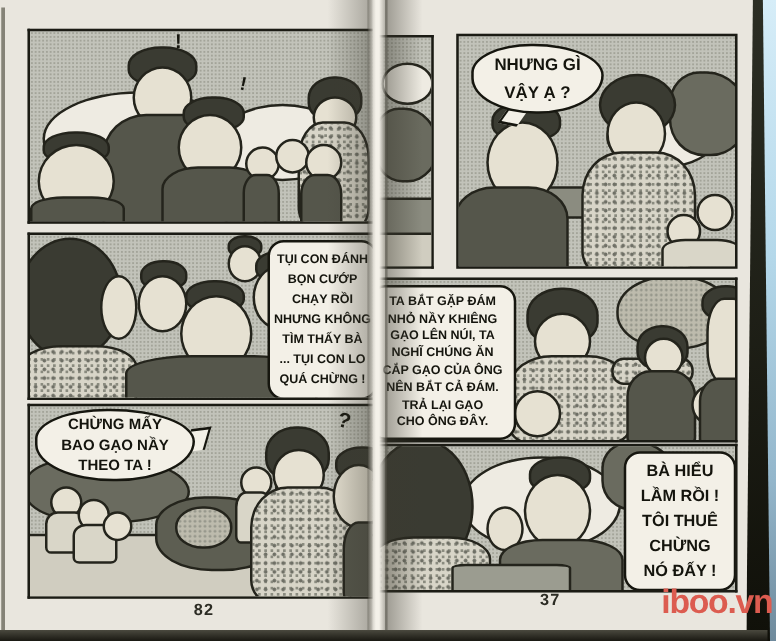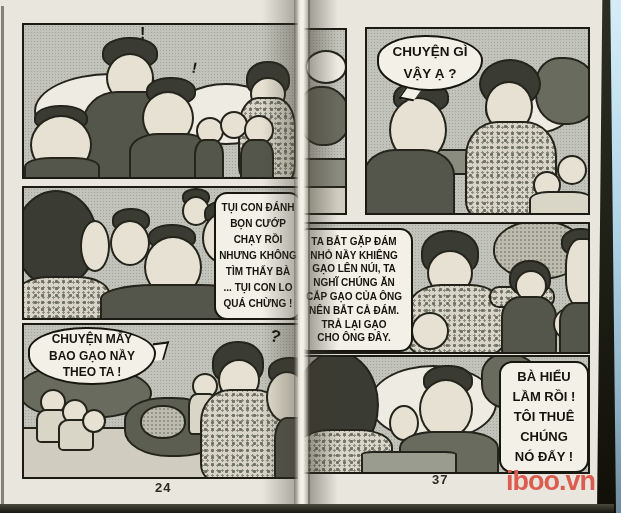--- a/index.html
+++ b/index.html
@@ -30,21 +30,21 @@
   .roof{background:#8b8c80;border-radius:12% 12% 0 0;}
   .ground{position:absolute;background:#d0cdc0;border-top:2px solid #24241c;}
   .bubble{position:absolute;display:flex;align-items:center;justify-content:center;
           background:#f3f0e7;border:2px solid #16160f;text-align:center;
           color:#14140d;font-weight:bold;white-space:pre-line;z-index:4;}
   .round{border-radius:46% 54% 50% 50% / 42% 46% 56% 52%;}
   .rect{border-radius:13px;}
   .tail{position:absolute;width:15px;height:15px;background:#f3f0e7;z-index:3;}
   .mark{position:absolute;font-weight:bold;color:#17170f;z-index:3;}
   .pagenum{position:absolute;font-size:13px;font-weight:600;color:#2c2c24;letter-spacing:1px;}
-  #watermark{position:absolute;left:506px;top:466px;font-size:27px;font-weight:bold;
+  #watermark{position:absolute;left:529px;top:466px;font-size:27px;font-weight:bold;
              color:#dc5c50;letter-spacing:-1px;z-index:9;}
   .shade{position:absolute;top:0;height:513px;z-index:6;pointer-events:none;}
   .edge{position:absolute;z-index:7;}
 </style>
 </head>
 <body>
 
 <div id="scan">
 
   <div class="page" style="left:2px;top:4px;width:296px;height:502px;">
@@ -112,28 +112,28 @@
       <i class="blob skin" style="left:196px;top:54px;width:20px;height:20px;"></i>
       <i class="blob lightbody" style="left:193px;top:72px;width:24px;height:34px;"></i>
       <i class="blob darker" style="left:188px;top:16px;width:48px;height:40px;"></i>
       <i class="blob skin" style="left:194px;top:34px;width:38px;height:38px;"></i>
       <i class="blob dots" style="left:176px;top:64px;width:82px;height:90px;"></i>
       <i class="blob darker" style="left:244px;top:32px;width:40px;height:24px;"></i>
       <i class="blob skin" style="left:242px;top:46px;width:38px;height:48px;"></i>
       <i class="blob dark" style="left:250px;top:92px;width:32px;height:60px;"></i>
       <span class="mark" style="left:246px;top:2px;font-size:17px;transform:rotate(14deg);">?</span>
       <div class="bubble round" style="left:4px;top:2px;width:124px;height:54px;font-size:12px;line-height:1.4;">
-        <span>CHUYỆN MẤY
+        <span>CHỪNG MẤY
 BAO GẠO NẦY
 THEO TA !</span>
       </div>
       <i class="tail" style="left:126px;top:18px;border-top:2px solid #16160f;border-right:2px solid #16160f;transform:skewY(-24deg) rotate(18deg);"></i>
     </div>
 
-    <span class="pagenum" style="left:153px;top:476px;">24</span>
+    <span class="pagenum" style="left:153px;top:476px;">82</span>
   </div>
 
   <div class="page" style="left:300px;top:6px;width:302px;height:500px;">
 
     <div class="panel cutL" style="left:3px;top:22px;width:44px;height:187px;">
       <i class="blob cloud" style="left:2px;top:20px;width:38px;height:30px;"></i>
       <i class="blob tree" style="left:-4px;top:56px;width:48px;height:56px;"></i>
       <i class="blob roof" style="left:-4px;top:128px;width:48px;height:26px;"></i>
       <div class="ground" style="left:0;top:156px;width:44px;height:30px;"></div>
     </div>
@@ -145,21 +145,21 @@
       <i class="blob darker" style="left:26px;top:52px;width:52px;height:28px;"></i>
       <i class="blob skin" style="left:22px;top:68px;width:54px;height:62px;"></i>
       <i class="blob dark" style="left:-4px;top:120px;width:88px;height:70px;"></i>
       <i class="blob darker" style="left:112px;top:30px;width:58px;height:46px;border-radius:50%;"></i>
       <i class="blob skin" style="left:118px;top:52px;width:44px;height:48px;"></i>
       <i class="blob dots" style="left:98px;top:92px;width:88px;height:96px;"></i>
       <i class="blob skin" style="left:190px;top:126px;width:26px;height:26px;"></i>
       <i class="blob skin" style="left:166px;top:142px;width:24px;height:24px;"></i>
       <i class="blob lightbody" style="left:162px;top:162px;width:60px;height:26px;"></i>
       <div class="bubble round" style="left:10px;top:6px;width:102px;height:52px;font-size:13.5px;line-height:1.6;">
-        <span>CHUYỆN GÌ
+        <span>NHƯNG GÌ
 VẬY Ạ ?</span>
       </div>
       <i class="tail" style="left:36px;top:54px;border-left:2px solid #16160f;border-bottom:2px solid #16160f;transform:skewX(-28deg) rotate(10deg);"></i>
     </div>
 
     <div class="panel cutL" style="left:3px;top:216px;width:287px;height:132px;">
       <i class="blob darker" style="left:118px;top:6px;width:54px;height:42px;"></i>
       <i class="blob skin" style="left:124px;top:26px;width:42px;height:42px;"></i>
       <i class="blob dots" style="left:104px;top:60px;width:94px;height:68px;"></i>
       <i class="blob dots" style="left:186px;top:62px;width:62px;height:18px;border-radius:10px;"></i>
@@ -191,21 +191,21 @@
       <i class="blob tree" style="left:178px;top:-4px;width:56px;height:52px;"></i>
       <i class="blob darker" style="left:120px;top:8px;width:46px;height:26px;"></i>
       <i class="blob skin" style="left:116px;top:22px;width:50px;height:56px;"></i>
       <i class="blob skin" style="left:86px;top:48px;width:26px;height:32px;"></i>
       <i class="blob dark" style="left:96px;top:74px;width:96px;height:44px;background:#6a6b5f;"></i>
       <i class="blob roof" style="left:58px;top:94px;width:92px;height:24px;background:#9b9c90;"></i>
       <div class="bubble rect" style="left:196px;top:4px;width:86px;height:108px;font-size:13px;line-height:1.55;">
         <span>BÀ HIỂU
 LẦM RỒI !
 TÔI THUÊ
-CHÚNG
+CHỪNG
 NÓ ĐẤY !</span>
       </div>
     </div>
 
     <span class="pagenum" style="left:132px;top:466px;">37</span>
   </div>
 
   <div class="shade" style="left:262px;width:36px;background:linear-gradient(90deg,rgba(60,58,48,0) 0%,rgba(60,58,48,0.38) 100%);"></div>
   <div class="shade" style="left:294px;width:16px;background:linear-gradient(90deg,rgba(60,58,48,0.38) 0%,#f4f1e9 42%,#f4f1e9 58%,rgba(60,58,48,0.45) 100%);"></div>
   <div class="shade" style="left:308px;width:30px;background:linear-gradient(90deg,rgba(60,58,48,0.45) 0%,rgba(60,58,48,0) 100%);"></div>

